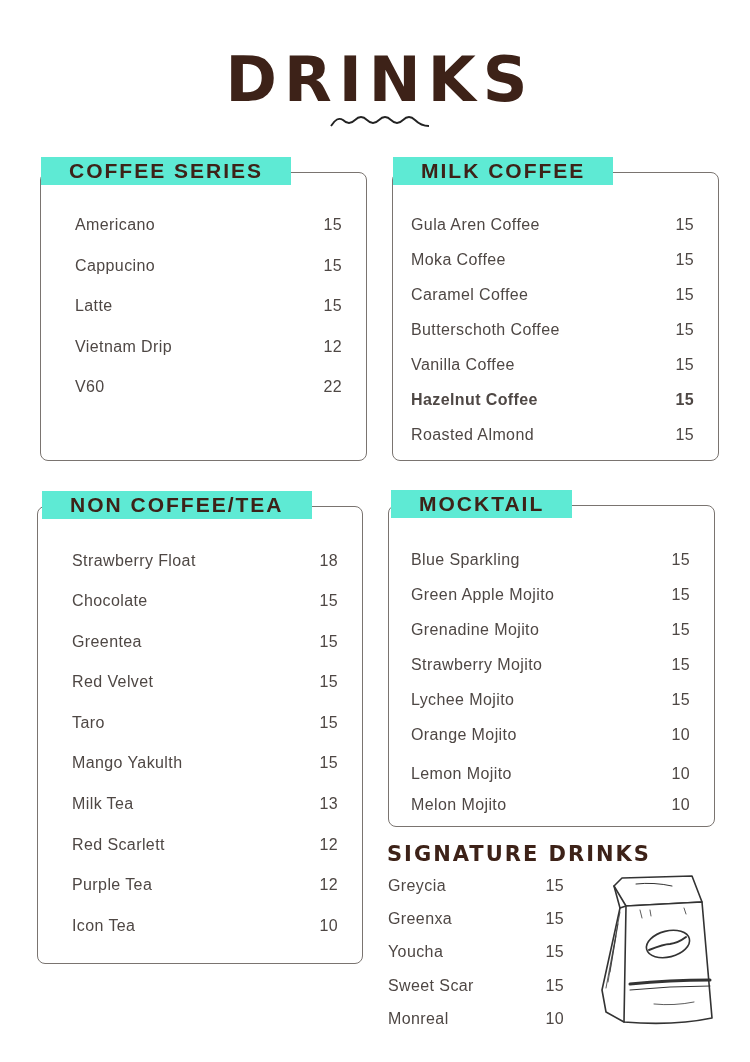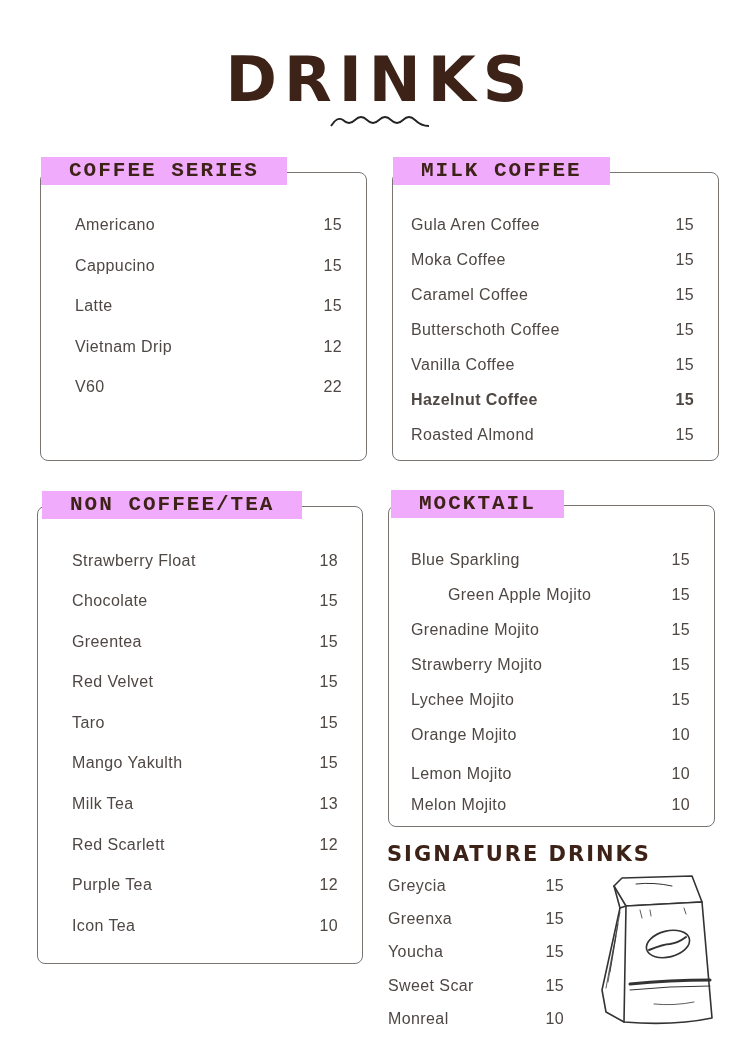--- a/index.html
+++ b/index.html
@@ -10,22 +10,22 @@
     position: absolute; left: 0; top: 44px; width: 760px; text-align: center;
     font-family: "DejaVu Sans", sans-serif; font-weight: bold; font-size: 62px;
     letter-spacing: 7px; color: #3d2218; line-height: 72px;
   }
   .squiggle { position: absolute; left: 329px; top: 114px; width: 102px; height: 16px; }
 
   .box {
     position: absolute; border: 1.5px solid #7a7470; border-radius: 8px; background: #fff;
   }
   .box-title {
-    position: absolute; top: -16px; background: #f0abfc; padding: 0 28px 0 28px;
-    font-family: Liberation Mono, monospace; font-weight: bold; font-size: 21px;
+    position: absolute; top: -16px; background: #5eead4; padding: 0 28px 0 28px;
+    font-family: Liberation Sans, sans-serif; font-weight: bold; font-size: 21px;
     letter-spacing: 2px; color: #3d2218; line-height: 28px; white-space: nowrap; text-align: right;
   }
   .row {
     position: absolute; left: 34px; right: 24px; display: flex; justify-content: space-between;
     font-size: 16px; letter-spacing: 0.4px; color: #4e4744; line-height: 20px;
   }
   .row .price { text-align: right; }
 
   .sig-title {
     position: absolute; left: 387px; top: 840px;
@@ -145,21 +145,21 @@
       <span class="price">10</span>
     </div>
 </div>
 
 <div class="box" style="left:388px; top:505px; width:327px; height:322px;">
   <div class="box-title" style="left:2px;">MOCKTAIL</div>
   <div class="row" style="left:22px; top:44px;">
       <span>Blue Sparkling</span>
       <span class="price">15</span>
     </div>
-  <div class="row" style="left:22px; top:79px;margin-left:37px;">
+  <div class="row" style="left:22px; top:79px;">
       <span>Green Apple Mojito</span>
       <span class="price">15</span>
     </div>
   <div class="row" style="left:22px; top:114px;gap:35px;">
       <span>Grenadine Mojito</span>
       <span class="price">15</span>
     </div>
   <div class="row" style="left:22px; top:149px;">
       <span>Strawberry Mojito</span>
       <span class="price">15</span>

